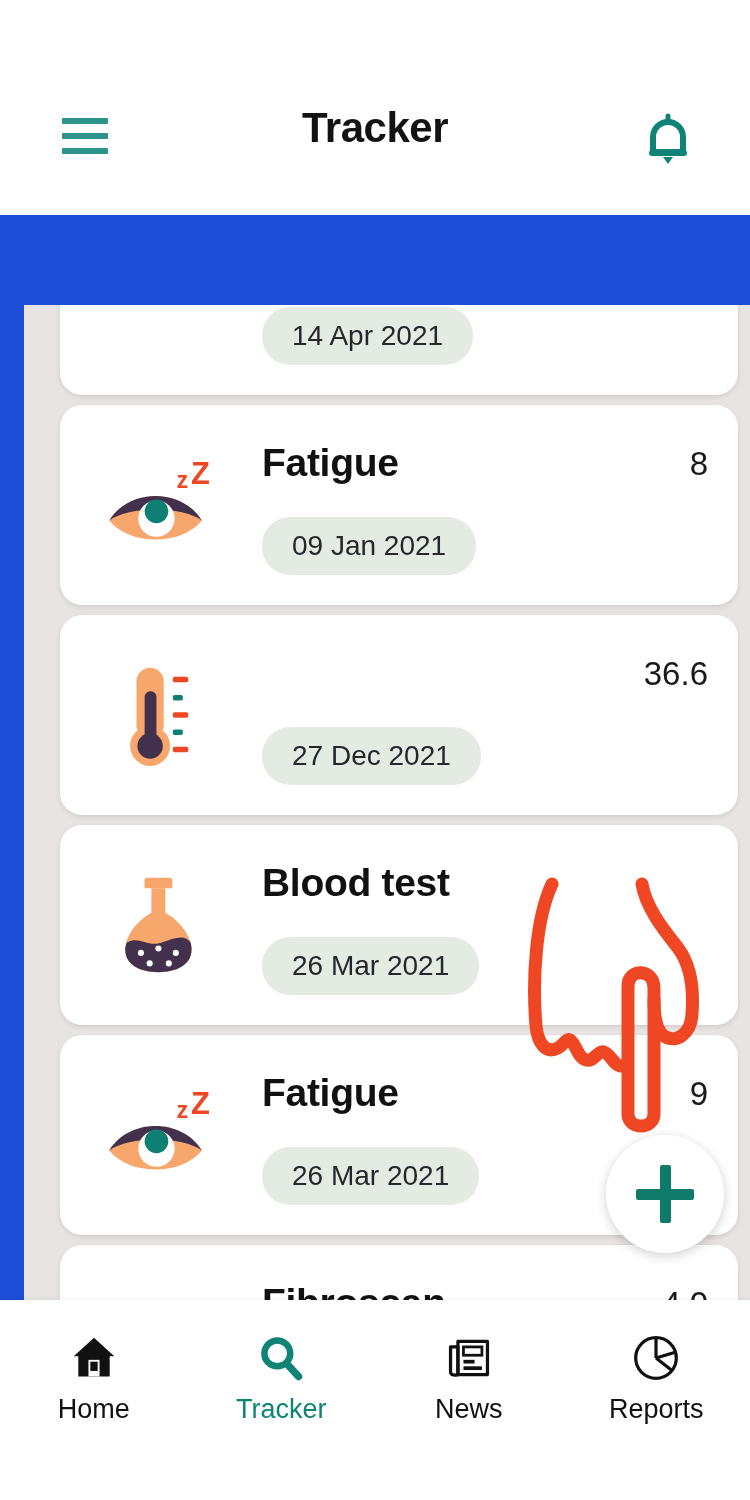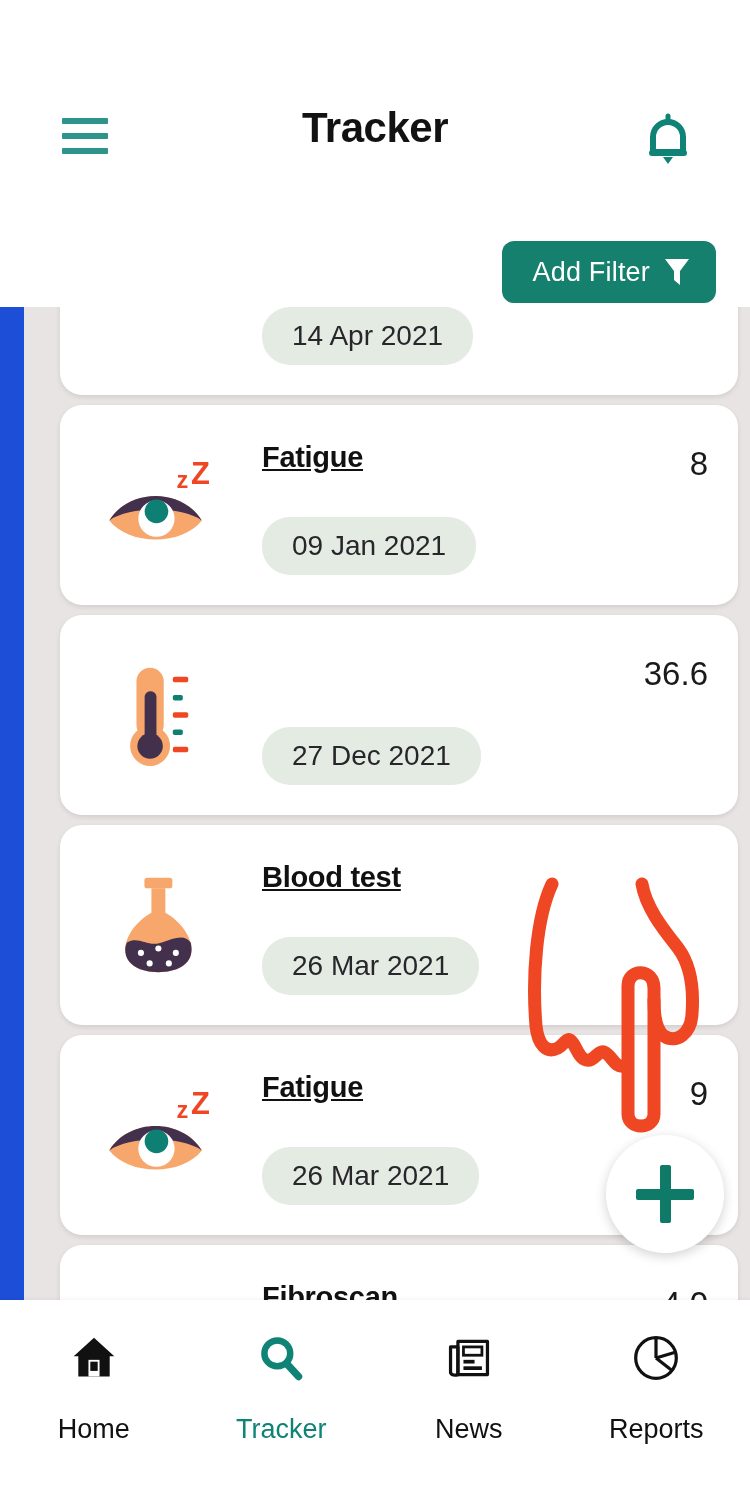--- a/index.html
+++ b/index.html
@@ -90,23 +90,22 @@
   .card.partial-bottom { height:200px; }
 
   .card-icon {
     position:absolute; left:36px; top:50%;
     transform:translateY(-50%);
     width:130px; height:120px;
     display:flex; align-items:center; justify-content:center;
   }
   .card-title {
     position:absolute; left:202px; top:36px;
-    font-size:29px; font-weight:bold; color:#111111;
+    font-size:39px; font-weight:bold; color:#111111;
     letter-spacing:-0.3px;
-    text-decoration:underline;
   }
   .card-value {
     position:absolute; right:30px; top:40px;
     font-size:33px; font-weight:400; color:#1a1a1a;
   }
   .date-pill {
     position:absolute; left:202px; top:112px;
     background:#e4ebe3;
     border-radius:28px;
     padding:13px 30px;
@@ -150,21 +149,21 @@
     z-index:50;
     box-shadow:0 -1px 4px rgba(0,0,0,0.05);
   }
   .nav-item {
     flex:1;
     display:flex; flex-direction:column;
     align-items:center; gap:10px;
     cursor:pointer;
   }
   .nav-icon { width:52px; height:52px; display:flex; align-items:center; justify-content:center; }
-  .nav-label { font-size:27px; color:#111111;margin-top:20px; }
+  .nav-label { font-size:27px; color:#111111; }
   .nav-item.active .nav-label { color:#0f8375; }
 </style>
 </head>
 <body>
 
 <div id="app">
 
   <div class="header">
     <div class="hamburger">
       <span></span>
@@ -175,28 +174,20 @@
     <div class="bell">
       <svg viewBox="0 0 52 56" width="52" height="56">
         <path d="M26 6 L26 11" stroke="#0f8375" stroke-width="5" stroke-linecap="round" fill="none"></path>
         <path d="M11 42 L11 27 A15 15 0 0 1 41 27 L41 42 Z" stroke="#0f8375" stroke-width="6" fill="none" stroke-linejoin="round"></path>
         <rect x="7" y="40" width="38" height="6" rx="3" fill="#0f8375"></rect>
         <path d="M21 47 L31 47 L26 54 Z" fill="#0f8375"></path>
       </svg>
     </div>
   </div>
 
-  <div class="filter-bar">
-    <div class="add-filter-btn">
-      <span class="label">Add Filter</span>
-      <svg class="funnel" viewBox="0 0 26 30">
-        <path d="M1 2 L25 2 L16 14 L16 28 L10 23 L10 14 Z" fill="#ffffff"></path>
-      </svg>
-    </div>
-  </div>
 
   <div class="list-area" id="list-area">
       <div class="card partial-top">
         <div class="card-icon">
           <svg viewBox="0 0 110 120" width="96" height="108"></svg>
         </div>
         <div class="date-pill">14 Apr 2021</div>
       </div>
       <div class="card">
         <div class="card-icon">

